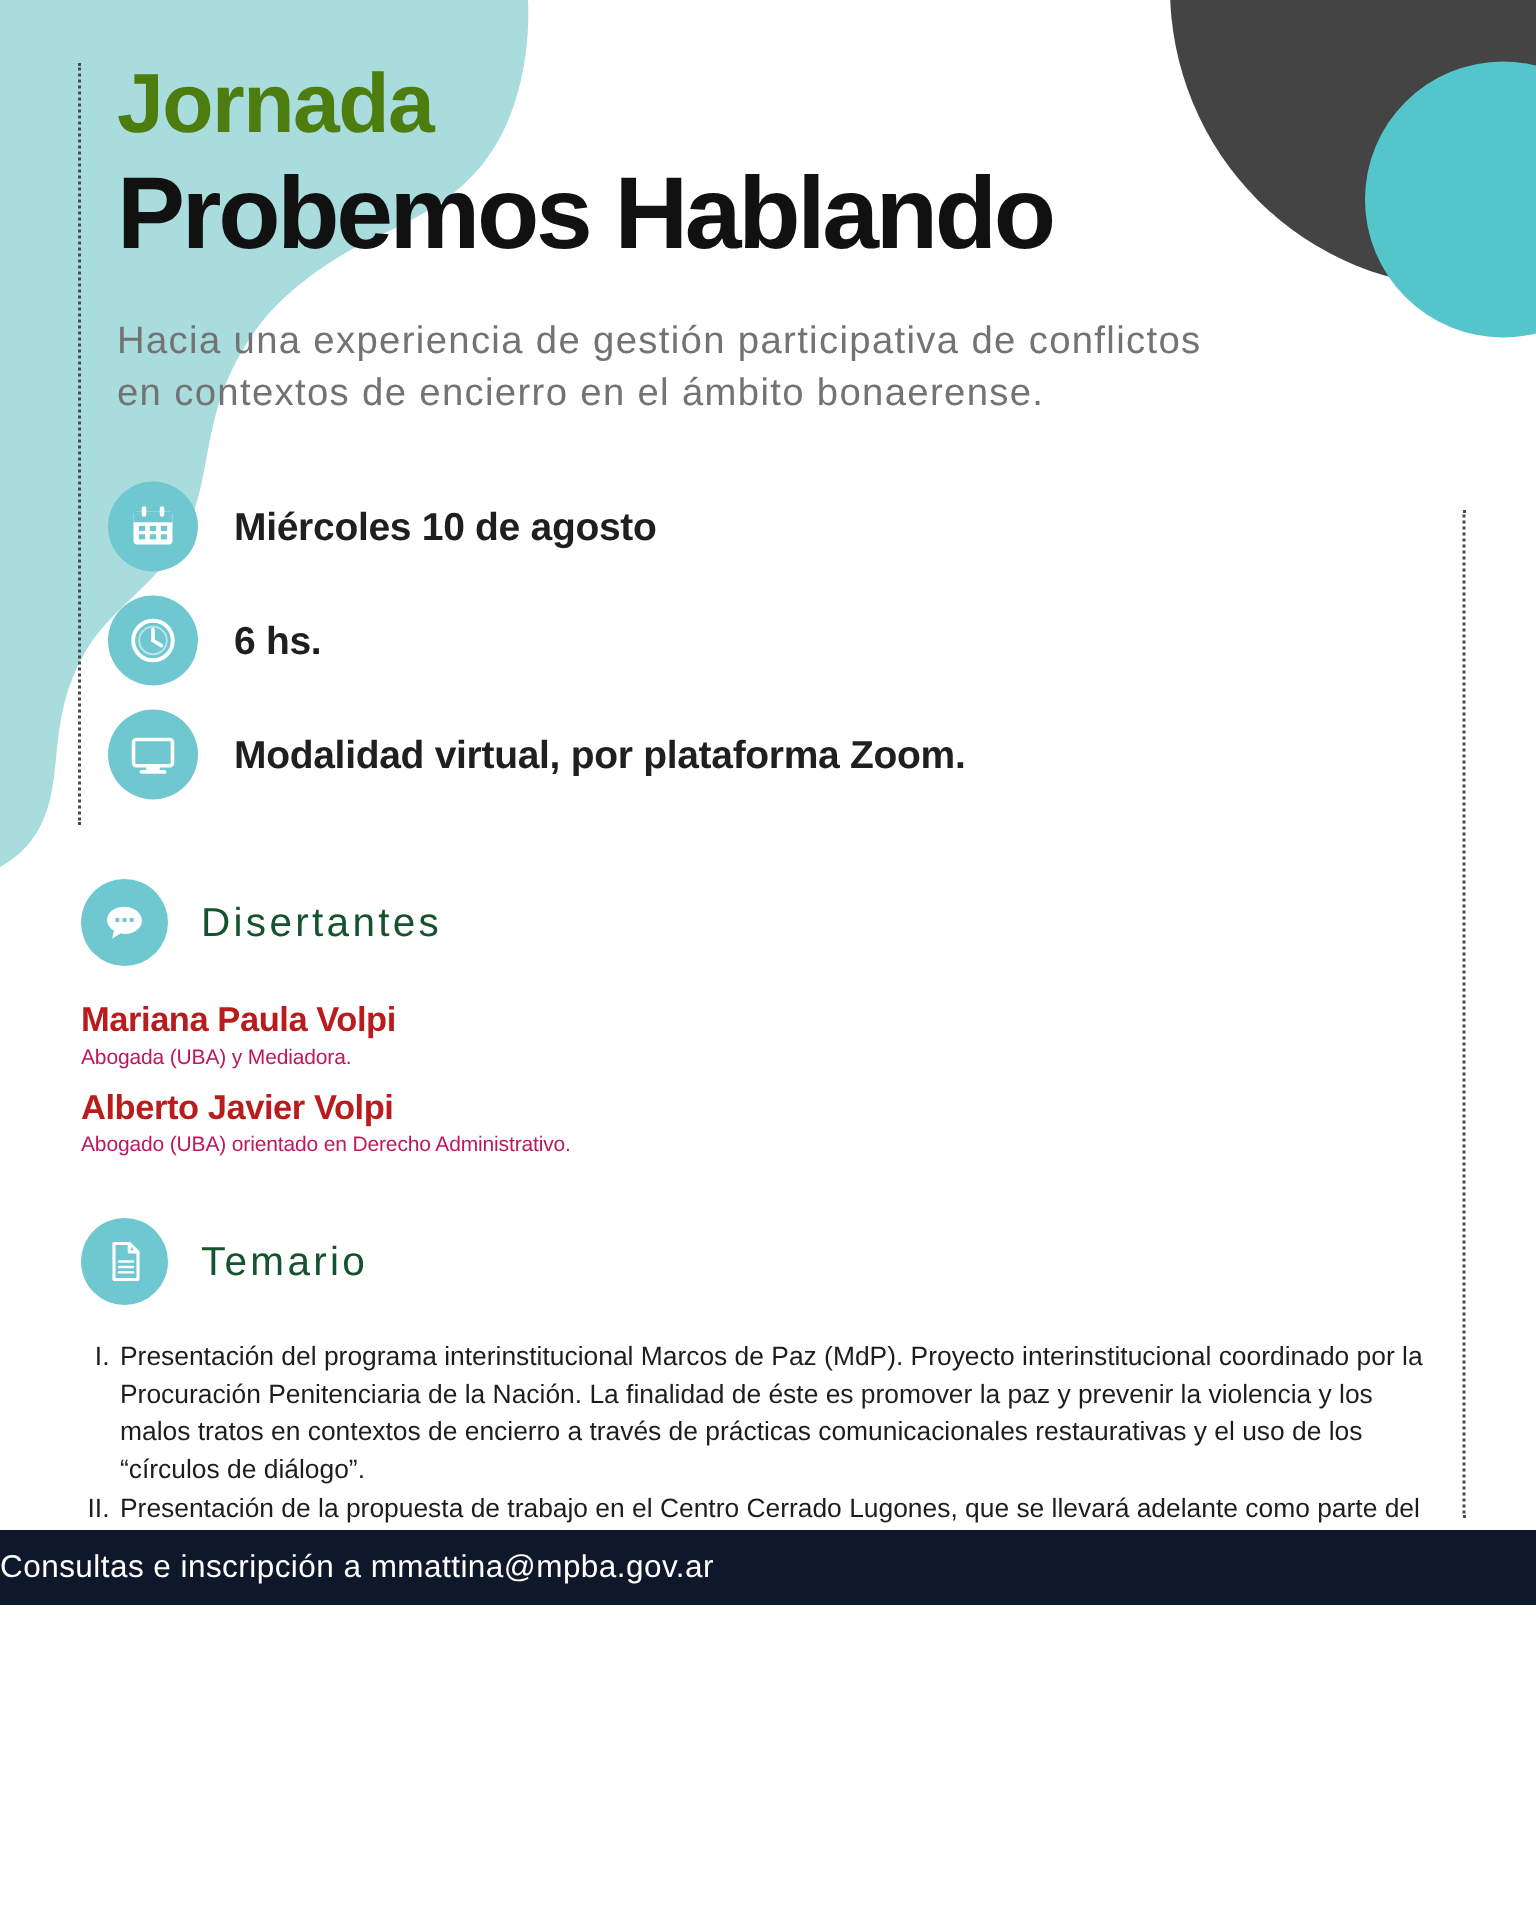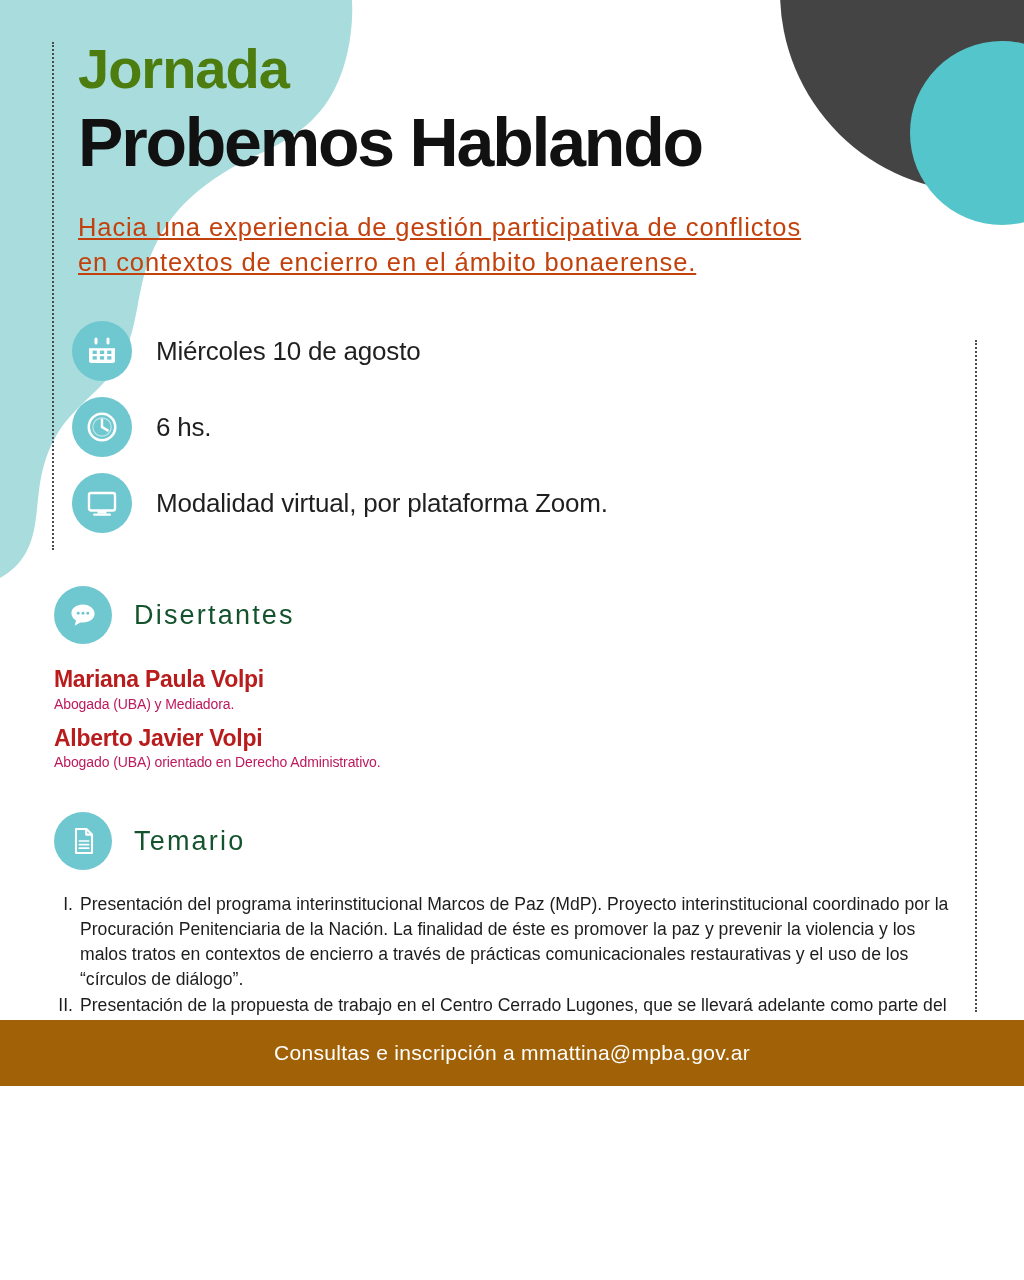--- a/index.html
+++ b/index.html
@@ -39,28 +39,27 @@
     color: #111111;
     line-height: 1.12;
     margin-top: 5px;
     white-space: nowrap;
   }
   .subtitle {
     margin-top: 30px;
     font-size: 25.5px;
     line-height: 1.36;
     letter-spacing: 0.9px;
-    color: #c2410c;
+    color: #737373;
     font-weight: 400;
-    text-decoration: underline;
   }
 
   
   .info-block { position: absolute; left: 72px; top: 320px; z-index: 3; }
-  .info-row { display: flex; align-items: center; height: 62px; margin-bottom: 14px; }
+  .info-row { display: flex; align-items: center; height: 62px; margin-bottom: 14px; font-weight: bold; }
   .circ {
     width: 60px; height: 60px; border-radius: 50%;
     background: #6fc7cf;
     display: flex; align-items: center; justify-content: center;
     flex: 0 0 60px;
   }
   .circ svg { display: block; }
   .info-text {
     margin-left: 24px;
     font-size: 26px;
@@ -106,23 +105,23 @@
 
   
   .temario { position: absolute; left: 54px; top: 812px; width: 900px; z-index: 3; }
   .topics { margin-top: 22px; font-size: 17.6px; line-height: 1.43; color: #1d1d1d; }
   .topic { display: flex; margin-bottom: 0px; }
   .topic-num { flex: 0 0 26px; text-align: right; padding-right: 7px; }
   .topic-body { flex: 1 1 auto; }
 
   
   .band {
-    position: absolute; left: 0; top: 1020px; width: 1024px; height: 66px;
-    background: #a16207;
-    display: flex; align-items: center; justify-content: center;
+    position: absolute; left: 0; top: 1020px; width: 1024px; height: 50px;
+    background: #0f172a;
+    display: flex; align-items: center; justify-content: flex-start;
     z-index: 3;
   }
   .band-text {
     color: #ffffff;
     font-size: 21px;
     letter-spacing: 0.3px;
   }
 
   
   .footer { position: absolute; left: 0; top: 1090px; width: 1024px; height: 190px; z-index: 3; }

